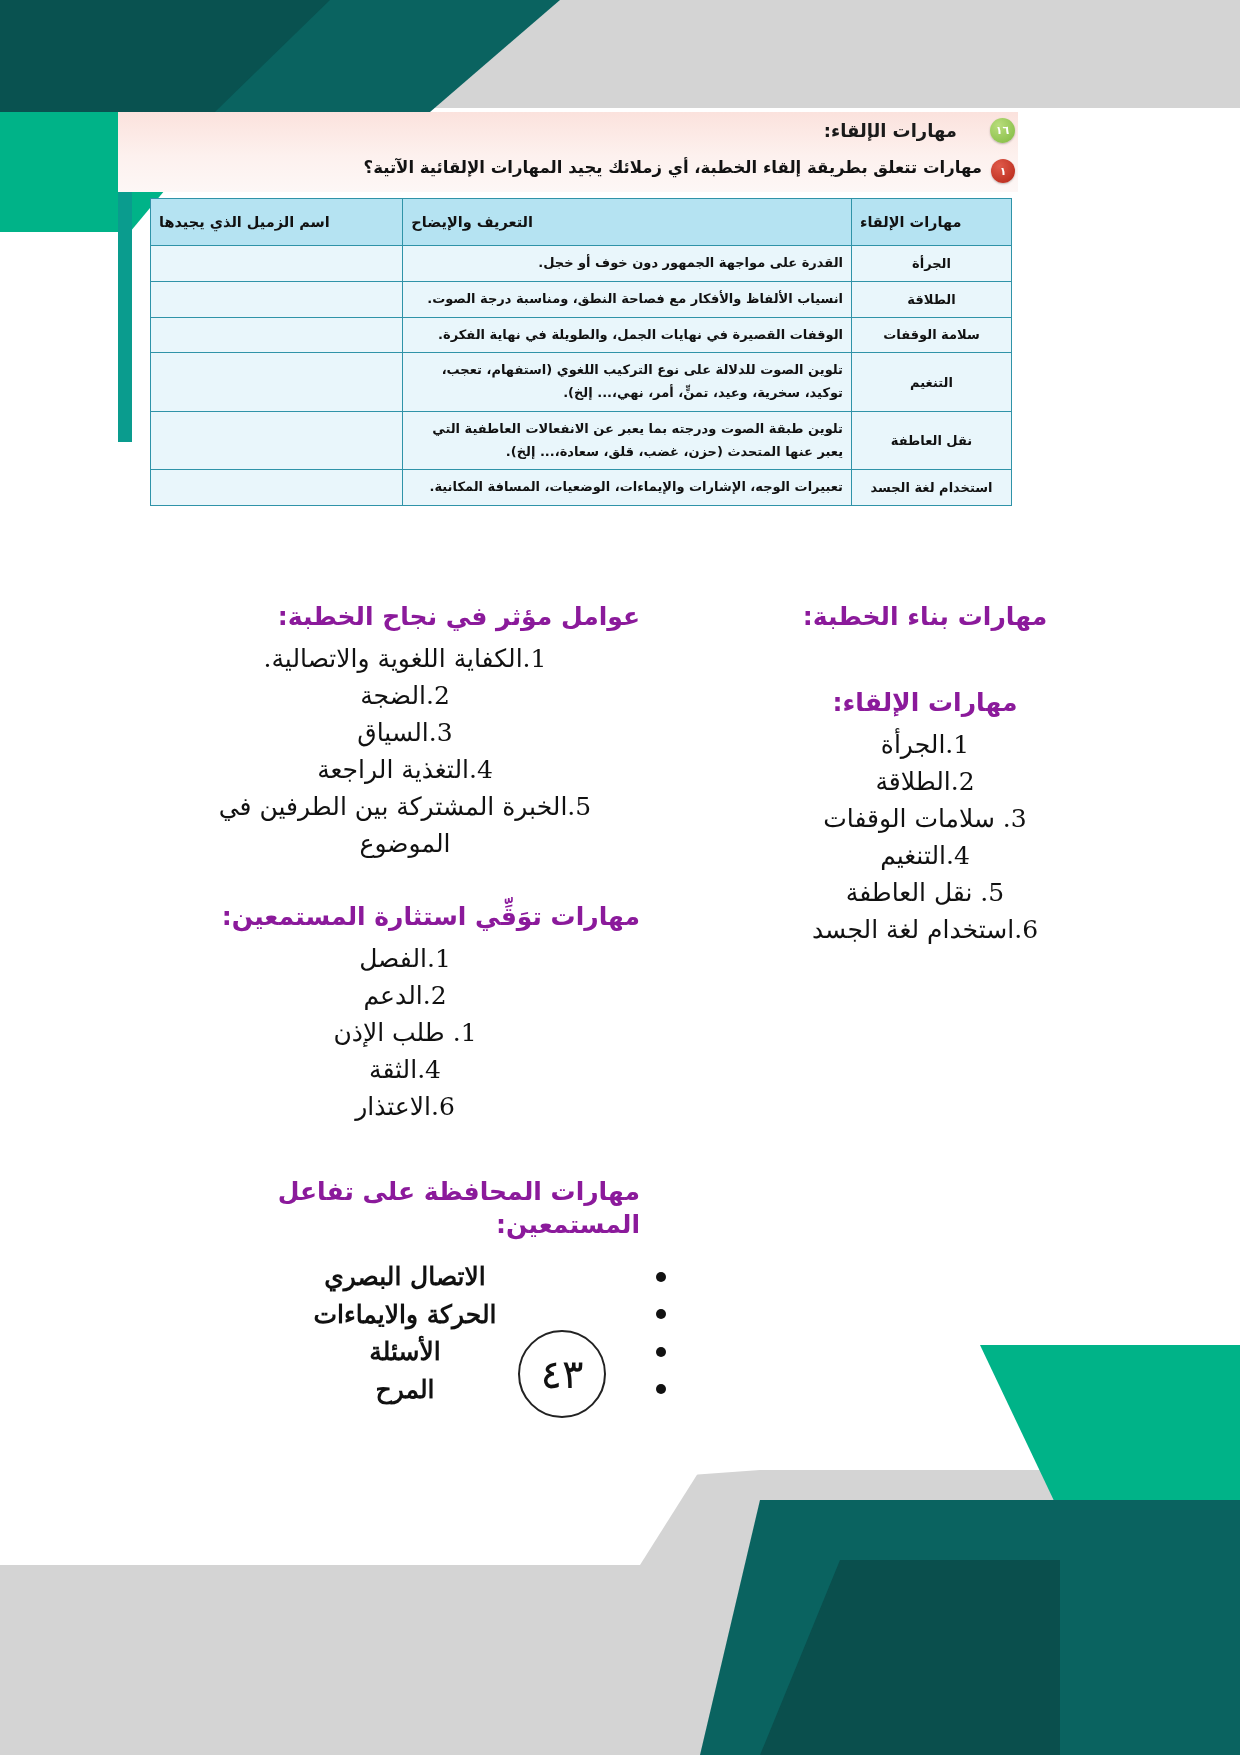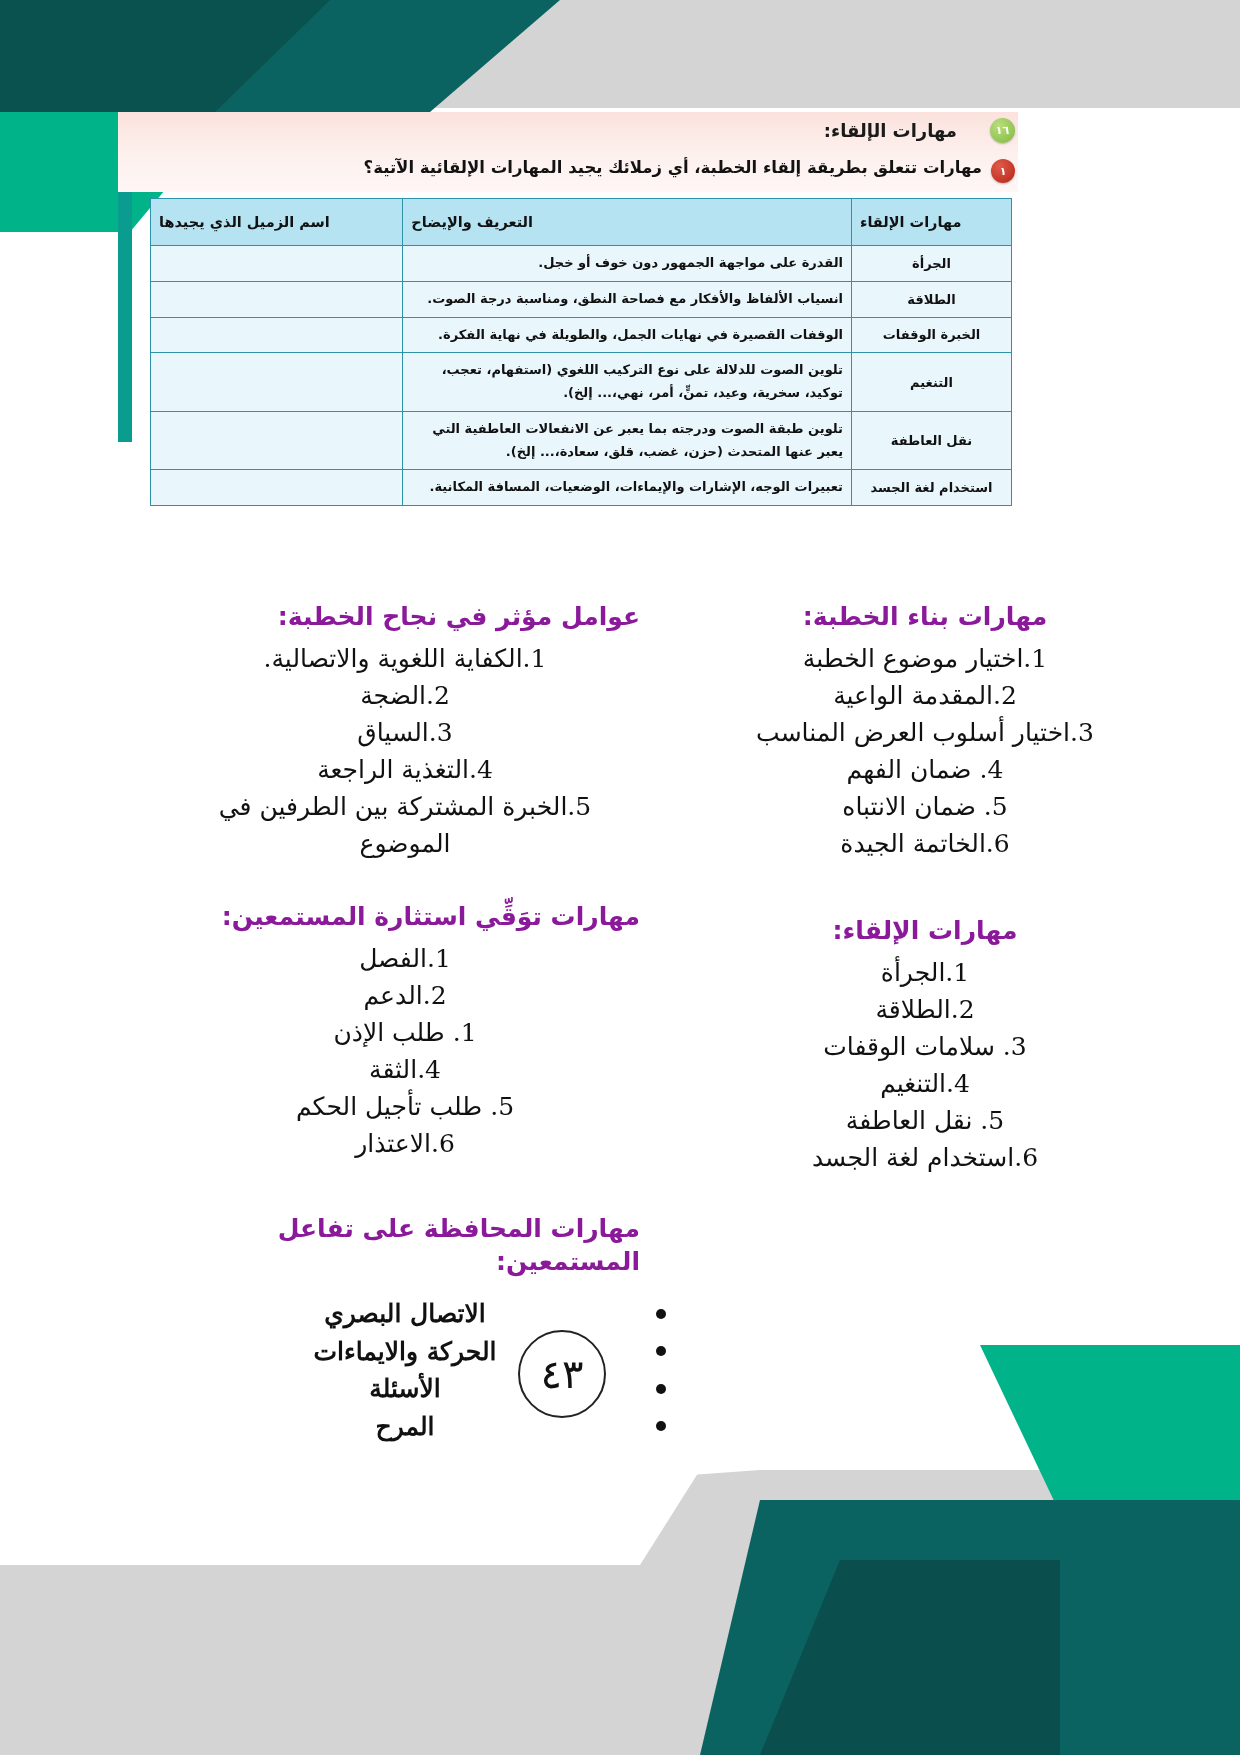--- a/index.html
+++ b/index.html
@@ -200,21 +200,21 @@
       <td class="c-skill">الجرأة</td>
       <td class="c-def">القدرة على مواجهة الجمهور دون خوف أو خجل.</td>
       <td class="c-name"></td>
     </tr>
     <tr>
       <td class="c-skill">الطلاقة</td>
       <td class="c-def">انسياب الألفاظ والأفكار مع فصاحة النطق، ومناسبة درجة الصوت.</td>
       <td class="c-name"></td>
     </tr>
     <tr>
-      <td class="c-skill">الخبرة الوقفات</td>
+      <td class="c-skill">سلامة الوقفات</td>
       <td class="c-def">الوقفات القصيرة في نهايات الجمل، والطويلة في نهاية الفكرة.</td>
       <td class="c-name"></td>
     </tr>
     <tr>
       <td class="c-skill">التنغيم</td>
       <td class="c-def">تلوين الصوت للدلالة على نوع التركيب اللغوي (استفهام، تعجب، توكيد، سخرية، وعيد، تمنٍّ، أمر، نهي،... إلخ).</td>
       <td class="c-name"></td>
     </tr>
     <tr>
       <td class="c-skill">نقل العاطفة</td>
@@ -228,28 +228,20 @@
     </tr>
   </tbody>
 </table>
 
 <div class="body-wrap">
 
   <div class="col col-right">
 
     <div class="sec">
       <div class="sec-title">مهارات بناء الخطبة:</div>
-      <ol class="nums">
-        <li>1.اختيار موضوع الخطبة</li>
-        <li>2.المقدمة الواعية</li>
-        <li>3.اختيار أسلوب العرض المناسب</li>
-        <li>4. ضمان الفهم</li>
-        <li>5. ضمان الانتباه</li>
-        <li>6.الخاتمة الجيدة</li>
-      </ol>
     </div>
 
     <div class="sec" style="margin-top:52px">
       <div class="sec-title">مهارات الإلقاء:</div>
       <ol class="nums">
         <li>1.الجرأة</li>
         <li>2.الطلاقة</li>
         <li>3. سلامات الوقفات</li>
         <li>4.التنغيم</li>
         <li>5. نقل العاطفة</li>
@@ -272,21 +264,20 @@
       </ol>
     </div>
 
     <div class="sec" style="margin-top:38px">
       <div class="sec-title left-al">مهارات توَقِّي استثارة المستمعين:</div>
       <ol class="nums">
         <li>1.الفصل</li>
         <li>2.الدعم</li>
         <li>1. طلب الإذن</li>
         <li>4.الثقة</li>
-        <li>5. طلب تأجيل الحكم</li>
         <li>6.الاعتذار</li>
       </ol>
     </div>
 
     <div class="sec" style="margin-top:50px">
       <div class="sec-title left-al">مهارات المحافظة على تفاعل المستمعين:</div>
       <ul class="dots">
         <li>الاتصال البصري</li>
         <li>الحركة والايماءات</li>
         <li>الأسئلة</li>

